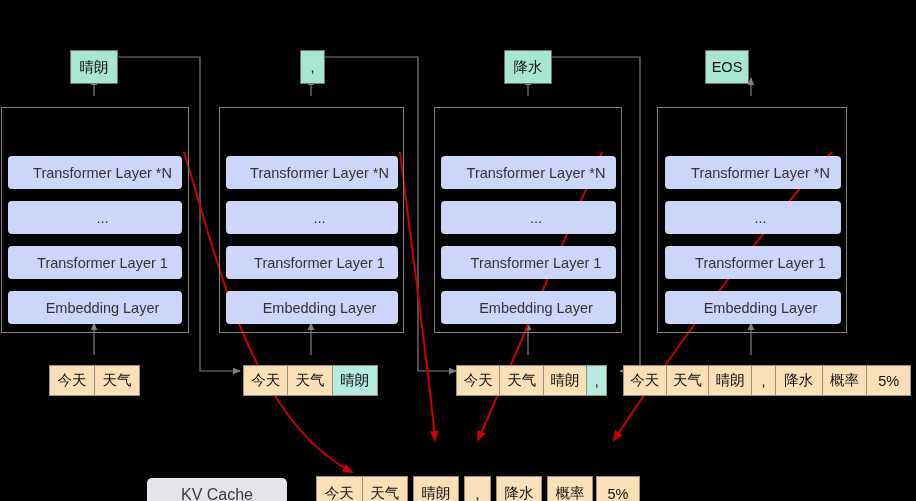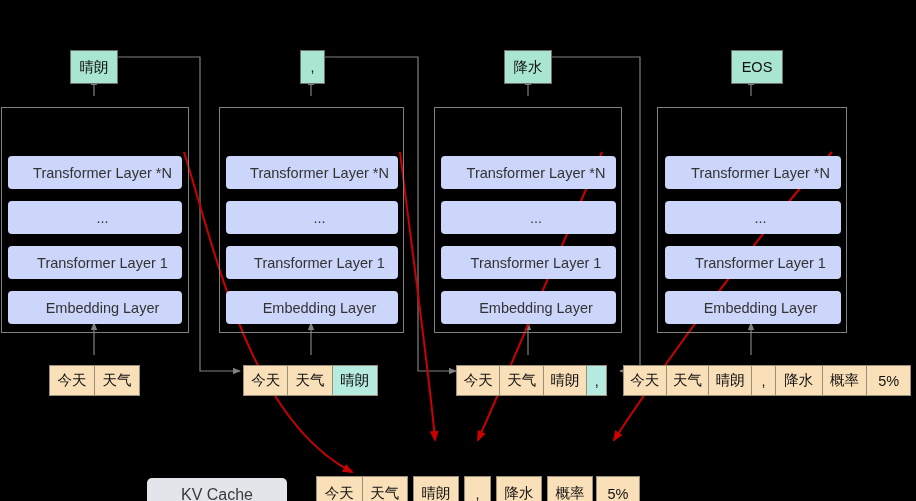--- a/index.html
+++ b/index.html
@@ -131,21 +131,21 @@
     <div class="abs layer" style="left:6px;top:173px;width:175px;height:33px;">Embedding Layer</div>
   </div>
 
   <div class="abs seq" style="left:456px;top:355px;width:151px;height:31px;">
     <div class="cell" style="width:44px;">今天</div>
     <div class="cell" style="width:44px;">天气</div>
     <div class="cell" style="width:44px;">晴朗</div>
     <div class="cell green" style="width:19px;">,</div>
   </div>
 
-  <div class="abs outtok" style="left:731px;top:40px;width:52px;height:34px;">EOS</div>
+  <div class="abs outtok" style="left:705px;top:40px;width:44px;height:34px;">EOS</div>
 
   <div class="abs col-frame" style="left:657px;top:97px;width:190px;height:226px;">
     <div class="abs layer" style="left:7px;top:38px;width:176px;height:33px;">Transformer Layer *N</div>
     <div class="abs layer" style="left:7px;top:83px;width:176px;height:33px;">...</div>
     <div class="abs layer" style="left:7px;top:128px;width:176px;height:33px;">Transformer Layer 1</div>
     <div class="abs layer" style="left:7px;top:173px;width:176px;height:33px;">Embedding Layer</div>
   </div>
 
   <div class="abs seq" style="left:623px;top:355px;width:288px;height:31px;">
     <div class="cell" style="width:43px;">今天</div>

